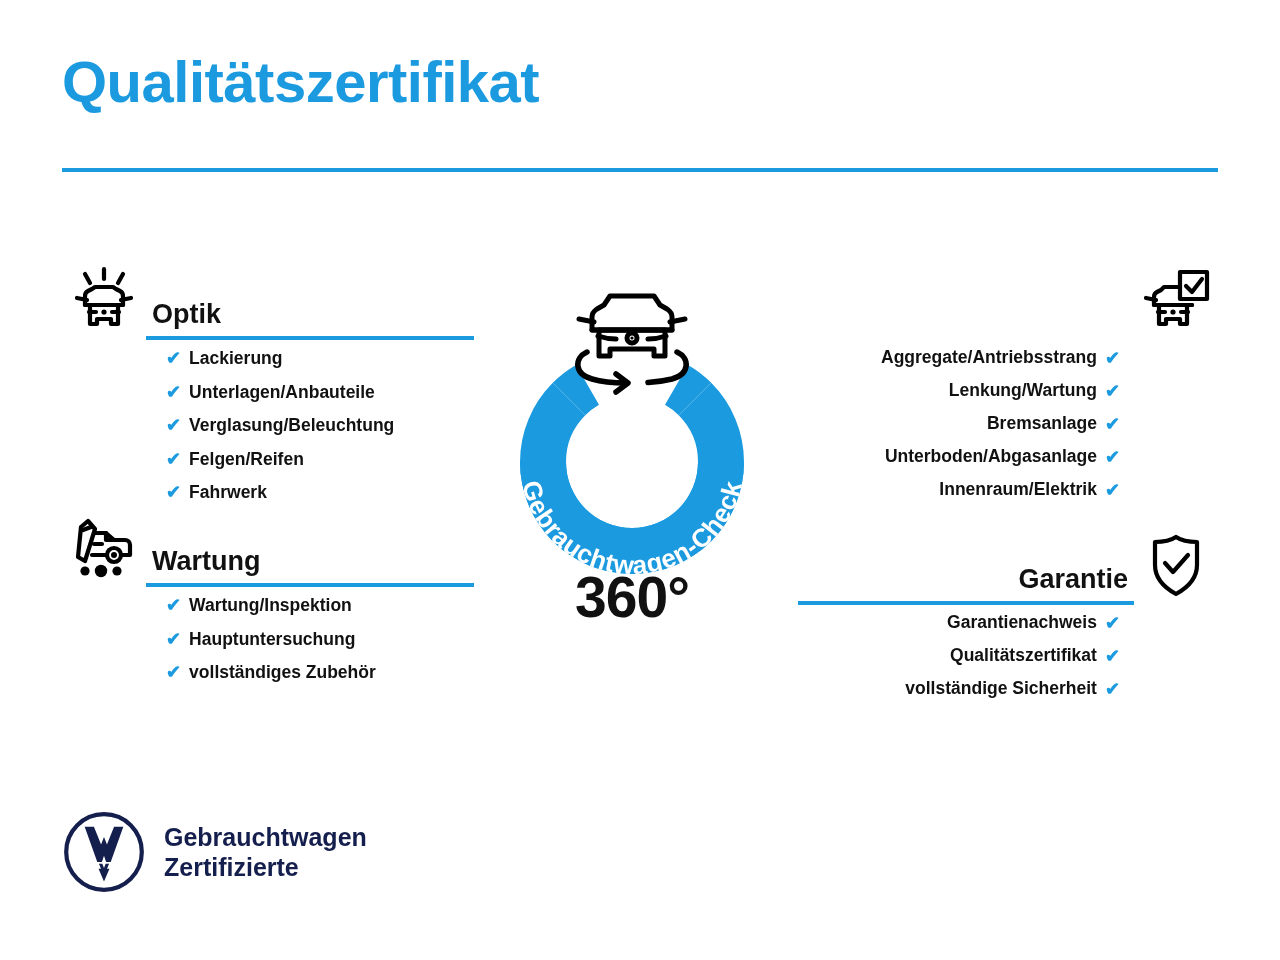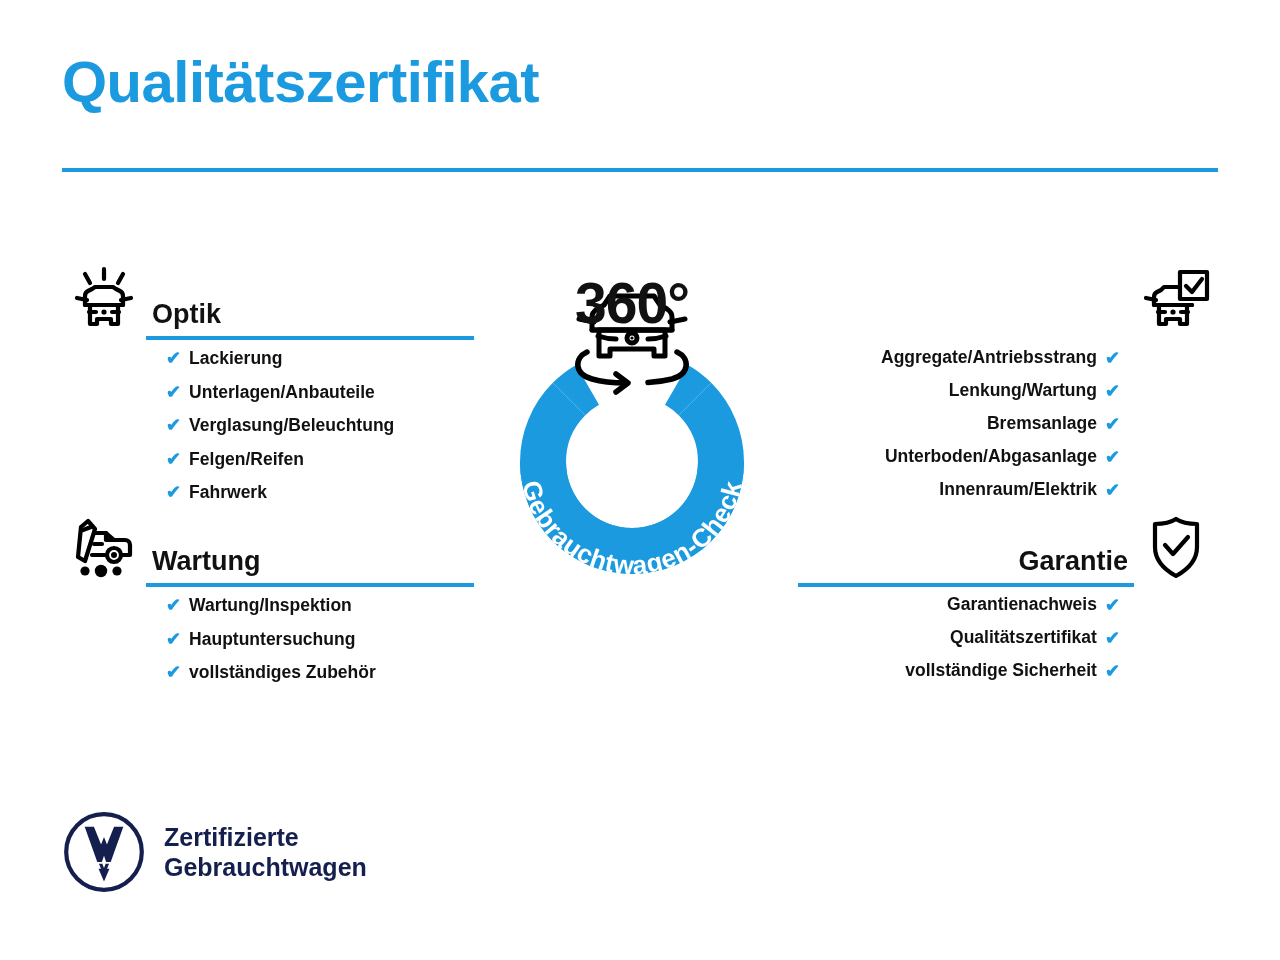--- a/index.html
+++ b/index.html
@@ -44,21 +44,21 @@
     background: #1b9ae0;
   }
 
   
   .section {
     position: absolute;
   }
   .sec-optik   { left: 62px;  top: 258px; width: 412px; }
   .sec-wartung { left: 62px;  top: 505px; width: 412px; }
   .sec-technik { left: 798px; top: 258px; width: 420px; }
-  .sec-garantie{ left: 798px; top: 505px; width: 420px; }
+  .sec-garantie{ left: 798px; top: 523px; width: 420px; }
 
   .sec-head {
     display: flex;
     align-items: flex-end;
     height: 84px;
   }
   .sec-head.right { justify-content: flex-end; }
 
   .sec-icon {
     width: 84px;
@@ -129,21 +129,21 @@
     height: 360px;
   }
   .badge svg { display: block; }
   .badge-center-num {
     position: absolute;
     left: 0;
     top: 0;
     width: 340px;
     height: 360px;
     display: flex;
-    align-items: flex-start;
+    align-items: flex-end;
     justify-content: center;
     pointer-events: none;
   }
   .badge-center-num span {
     font-size: 57px;
     font-weight: bold;
     color: #111111;
     letter-spacing: -1px;
     transform: translateY(18px);
   }
@@ -398,18 +398,18 @@
           L 49 70
           L 50 72.5
           L 51 70
           L 56.5 70
           L 50 85
           Z"></path>
         <path fill="#151f4d" d="M 44 64 L 48 64 L 50 69 L 52 64 L 56 64 L 50 79 Z"></path>
       </svg>
     </div>
     <div class="vw-text">
+      <div>Gebrauchtwagen</div>
       <div>Zertifizierte</div>
-      <div>Gebrauchtwagen</div>
     </div>
   </div>
 
 </div>
 
 </body></html>

